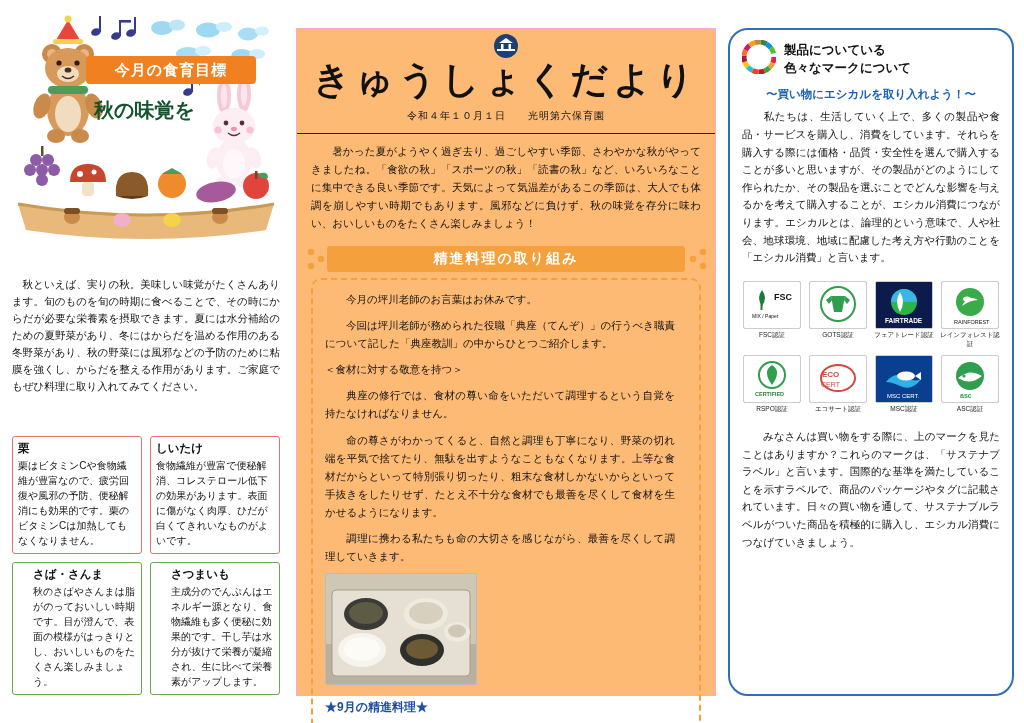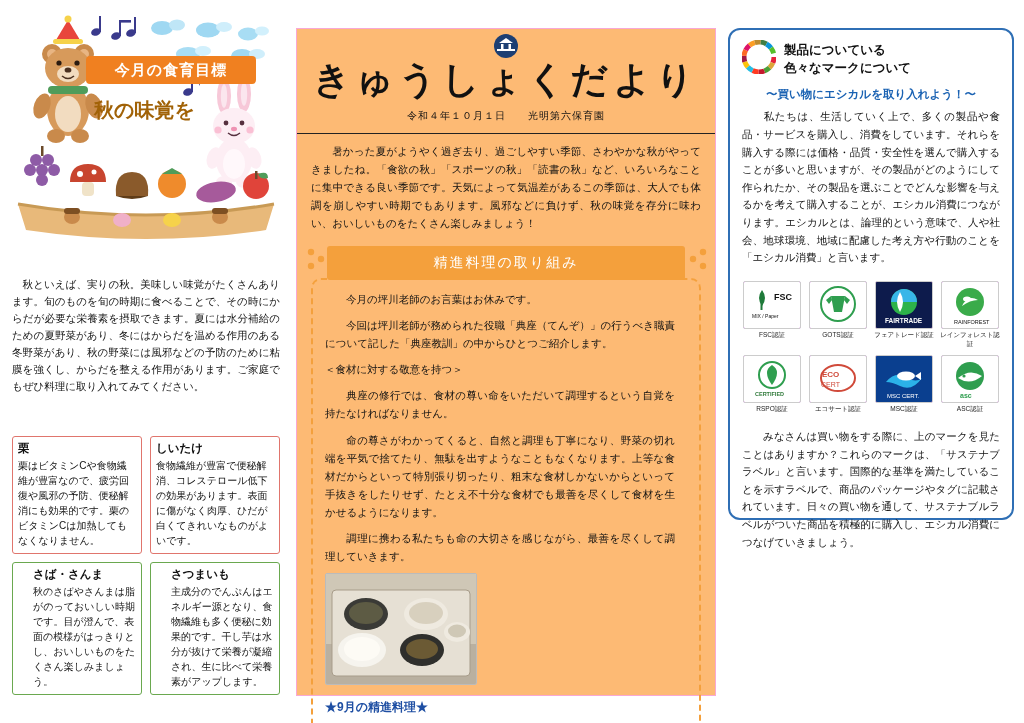--- a/index.html
+++ b/index.html
@@ -22,21 +22,21 @@
     overflow:hidden;
   }
   .goal-banner{
     position:absolute;left:74px;top:42px;width:170px;height:28px;
     background:#f08020;border-radius:4px;
     display:flex;align-items:center;justify-content:center;
     color:#fff;font-weight:bold;font-size:15px;letter-spacing:1px;font-family:Liberation Mono, monospace;
   }
   .goal-text{
     position:absolute;left:82px;top:82px;width:175px;
-    font-size:20px;line-height:1.45;color:#a16207;font-weight:bold;
+    font-size:20px;line-height:1.45;color:#14532d;font-weight:bold;
   }
   .season-title{
     position:absolute;left:0;top:238px;width:268px;
     font-size:18px;font-weight:bold;color:#e2711d;letter-spacing:0px;
   }
   .season-body{
     position:absolute;left:0;top:262px;width:268px;
     font-size:10.5px;line-height:1.62;text-align:justify;
   }
   .food-grid{
@@ -76,24 +76,24 @@
     font-size:10px;letter-spacing:1px;
   }
   .center-body{padding:8px 14px 0 14px;}
   .lead{
     font-size:10.5px;line-height:1.72;text-align:justify;text-indent:1em;
   }
   .section-banner{
     margin:14px 0 6px 0;position:relative;height:26px;
   }
   .section-banner .inner{
-    position:absolute;left:16px;right:16px;top:0;height:34px;
+    position:absolute;left:16px;right:16px;top:0;height:26px;
     background:#f4a03c;border-radius:3px;
     display:flex;align-items:center;justify-content:center;
-    color:#fff;font-weight:normal;font-size:14px;letter-spacing:2px;
+    color:#fff;font-weight:bold;font-size:14px;letter-spacing:2px;
   }
   .dashbox{
     border:2px dashed #f4a03c;border-radius:10px;
     padding:10px 12px 12px 12px;margin-top:2px;
   }
   .p{font-size:10.5px;line-height:1.72;text-align:justify;text-indent:1em;margin:0 12px 8px 0;}
   .p.noind{text-indent:0;}
   .menu-wrap{display:flex;gap:10px;margin-top:6px;align-items:flex-start;flex-direction:column;}
   .photo{
     width:150px;height:110px;border:1px solid #bbb;border-radius:2px;
@@ -101,22 +101,22 @@
   }
   .menu-col{flex:1;position:relative;}
   .menu-title{
     font-size:12px;font-weight:bold;color:#1f4fa3;margin:4px 0 6px 0;
   }
   .menu-list{margin:0;padding-left:14px;font-size:10.5px;line-height:1.62;}
   .mush{position:absolute;right:2px;bottom:0px;width:40px;height:38px;}
 
   
   .col-right{
-    position:absolute;left:728px;top:28px;width:286px;height:492px;
-    border:2px solid #2f6fb5;border-radius:12px;box-sizing:border-box;
+    position:absolute;left:728px;top:28px;width:286px;height:668px;
+    border:2px solid #2f6fb5;border-radius:20px;box-sizing:border-box;
     padding:10px 12px;
   }
   .r-head{display:flex;align-items:flex-start;gap:8px;}
   .sdg-icon{width:34px;height:34px;flex:0 0 auto;}
   .r-title{font-size:12.5px;font-weight:bold;line-height:1.45;padding-top:1px;}
   .r-sub{
     margin-top:10px;font-size:11.5px;font-weight:bold;color:#1a62b3;
     text-align:center;
   }
   .r-body{font-size:10.5px;line-height:1.68;text-align:justify;text-indent:1em;margin-top:6px;}

